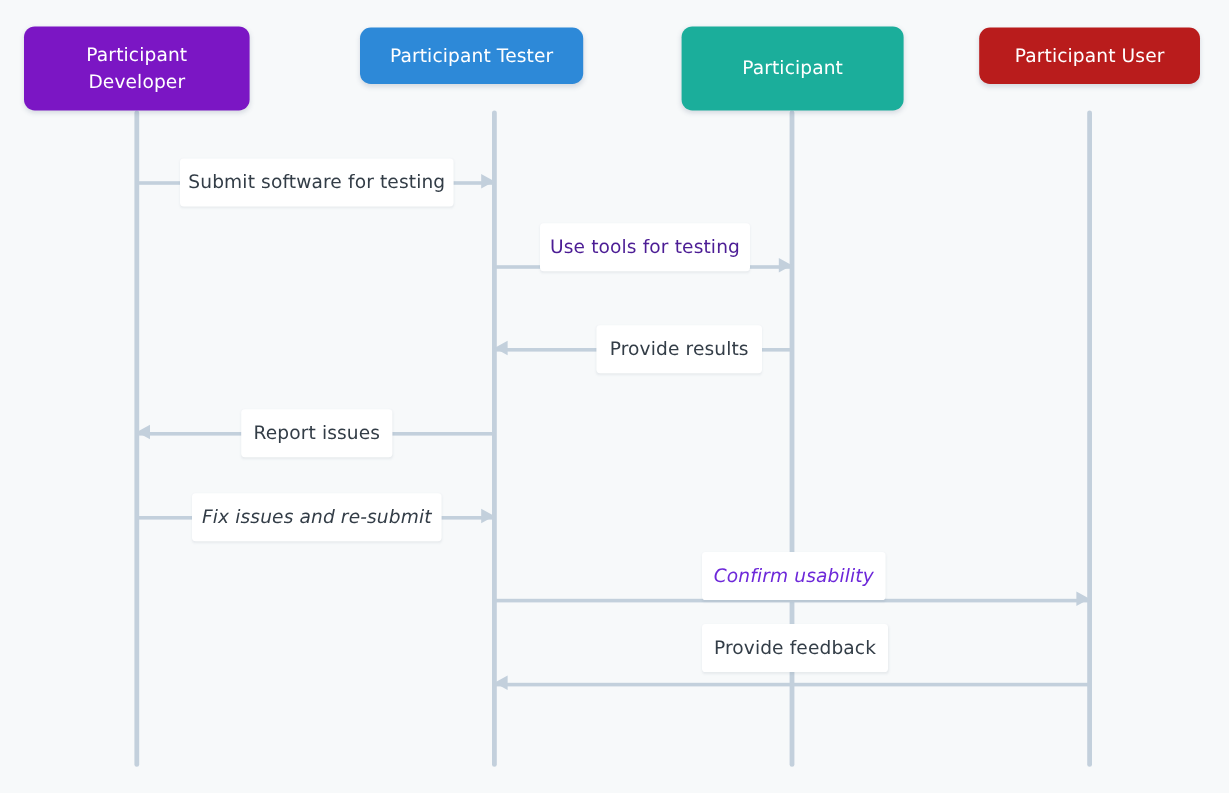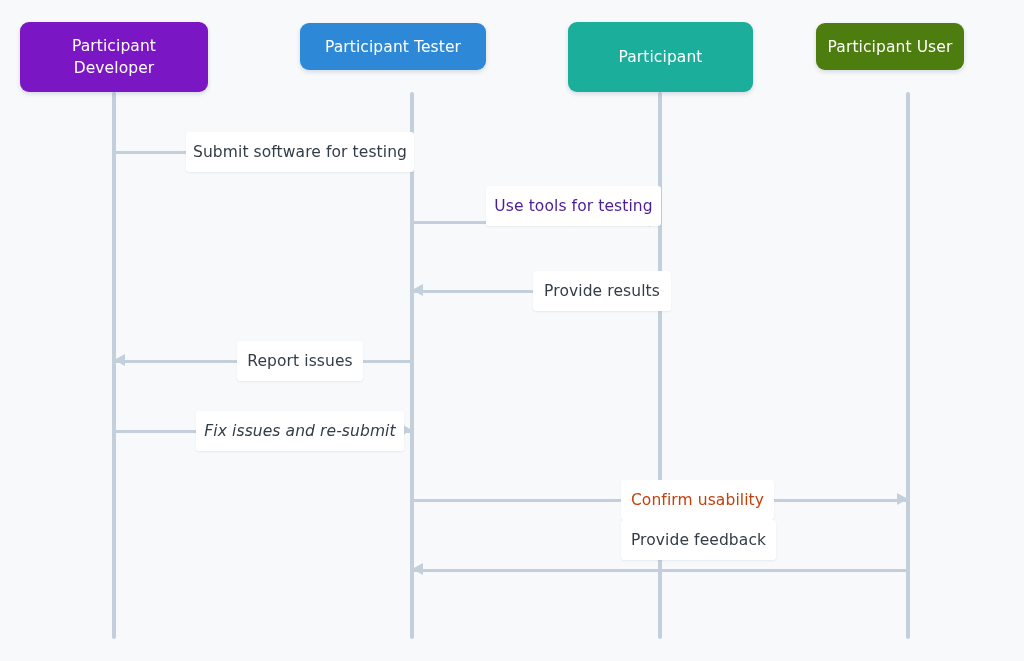--- a/index.html
+++ b/index.html
@@ -70,21 +70,20 @@
     border-radius: 3px;
     display: flex;
     align-items: center;
     justify-content: center;
     color: #333d47;
     font-size: 15.5px;
     letter-spacing: .1px;
     white-space: nowrap;
     box-shadow: 0 1px 2px rgba(90,110,130,0.10);
     padding: 0 14px;
-    margin-left: 36px;
   }
 </style>
 </head>
 <body>
 
 <div id="canvas">
   <div id="lifelines-layer">
       <div class="lifeline" style="left: 112px; top: 92px; height: 547px; background: rgb(195, 208, 220);"></div>
       <div class="lifeline" style="left: 410px; top: 92px; height: 547px; background: rgb(195, 208, 220);"></div>
       <div class="lifeline" style="left: 658px; top: 92px; height: 547px; background: rgb(195, 208, 220);"></div>
@@ -101,21 +100,21 @@
       <div class="arrowhead left" style="top: 284px; left: 412px; border-right-color: rgb(195, 208, 220);"></div>
       <div class="msg-label" style="left: 497px; width: 138px; top: 271px; height: 40px; color: rgb(51, 61, 71);">Provide results</div>
       <div class="msg-line" style="left: 114px; top: 360px; width: 298px; background: rgb(195, 208, 220);"></div>
       <div class="arrowhead left" style="top: 354px; left: 114px; border-right-color: rgb(195, 208, 220);"></div>
       <div class="msg-label" style="left: 201px; width: 126px; top: 341px; height: 40px; color: rgb(51, 61, 71); text-align: right;">Report issues</div>
       <div class="msg-line" style="left: 114px; top: 430px; width: 298px; background: rgb(195, 208, 220);"></div>
       <div class="arrowhead right" style="top: 424px; left: 401px; border-left-color: rgb(195, 208, 220);"></div>
       <div class="msg-label" style="left: 160px; width: 208px; top: 411px; height: 40px; color: rgb(51, 61, 71); font-style: italic;">Fix issues and re-submit</div>
       <div class="msg-line" style="left: 412px; top: 499px; width: 496px; background: rgb(195, 208, 220);"></div>
       <div class="arrowhead right" style="top: 493px; left: 897px; border-left-color: rgb(195, 208, 220);"></div>
-      <div class="msg-label" style="left: 585px; width: 153px; top: 480px; height: 40px; color: #c2410c;">Confirm usability</div>
+      <div class="msg-label" style="left: 585px; width: 153px; top: 460px; height: 40px; color: #6d28d9; font-style: italic;">Confirm usability</div>
       <div class="msg-line" style="left: 412px; top: 569px; width: 496px; background: rgb(195, 208, 220);"></div>
       <div class="arrowhead left" style="top: 563px; left: 412px; border-right-color: rgb(195, 208, 220);"></div>
       <div class="msg-label" style="left: 585px; width: 155px; top: 520px; height: 40px; color: rgb(51, 61, 71);">Provide feedback</div>
     </div>
   <div id="participants-layer">
       <div class="participant" style="left: 20px; top: 22px; width: 188px; height: 70px; background: rgb(123, 22, 196);">
         <div>
           <span>Participant</span>
           <span>Developer</span>
         </div>
@@ -123,19 +122,19 @@
       <div class="participant" style="left: 300px; top: 23px; width: 186px; height: 47px; background: rgb(45, 137, 216);">
         <div>
           <span>Participant Tester</span>
         </div>
       </div>
       <div class="participant" style="left: 568px; top: 22px; width: 185px; height: 70px; background: rgb(27, 174, 155);">
         <div>
           <span>Participant</span>
         </div>
       </div>
-      <div class="participant" style="left: 816px; top: 23px; width: 148px; height: 47px; background: #4d7c0f;">
+      <div class="participant" style="left: 816px; top: 23px; width: 184px; height: 47px; background: #b91c1c;">
         <div>
           <span>Participant User</span>
         </div>
       </div>
     </div>
 </div>
 
 </body></html>

